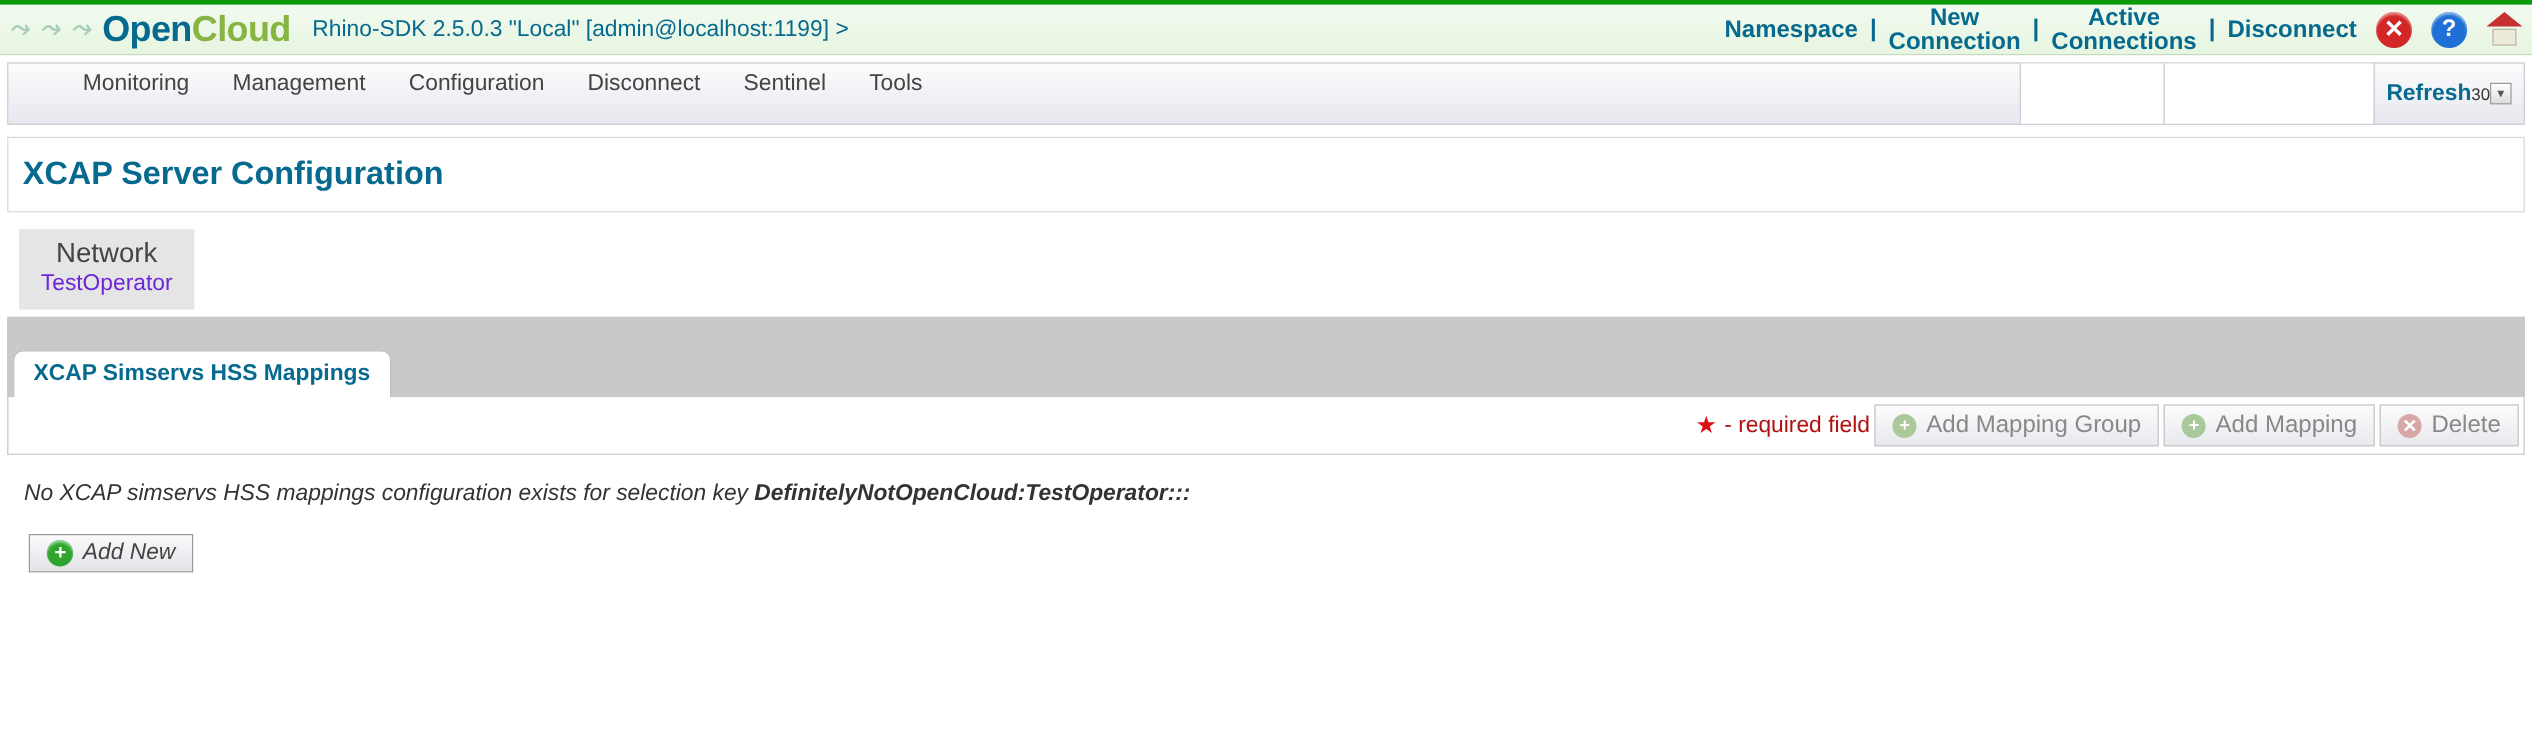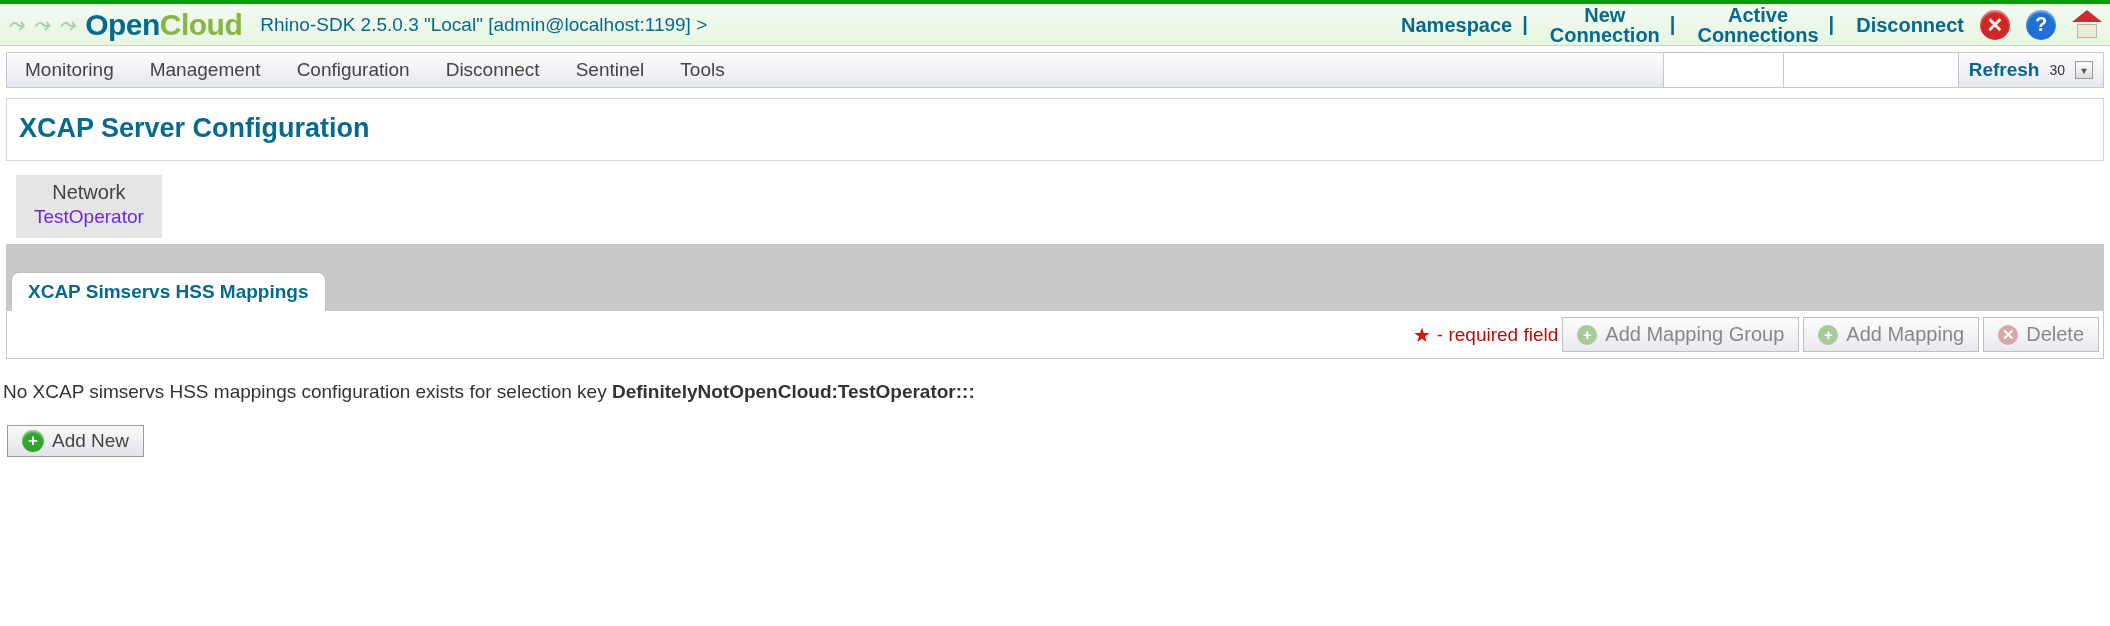--- a/index.html
+++ b/index.html
@@ -26,21 +26,21 @@
   .brand { font-size: 30px; font-weight: bold; letter-spacing: -0.5px; }
   .brand .o1 { color: #066a8f; }
   .brand .o2 { color: #86b543; }
   .rhino-status { color: #066a8f; font-size: 19px; margin-left: 10px; }
   .header-right {
     margin-left: auto;
     display: flex;
     align-items: center;
     gap: 10px;
   }
-  .hdr-link { color: #066a8f; font-size: 20px; font-weight: bold; text-align: center; line-height: 20px; margin-left: 12px; }
+  .hdr-link { color: #066a8f; font-size: 20px; font-weight: bold; text-align: center; line-height: 20px; }
   .pipe { color: #066a8f; font-size: 20px; font-weight: bold; }
   .icon-circle {
     width: 30px; height: 30px; border-radius: 50%;
     display: inline-flex; align-items: center; justify-content: center;
     font-weight: bold; font-size: 20px; color: #fff;
     margin-left: 6px;
   }
   .icon-red { background: #d32626; box-shadow: inset 0 2px 2px rgba(255,255,255,.5);}
   .icon-blue { background: #1e6fd6; box-shadow: inset 0 2px 2px rgba(255,255,255,.5);}
   .icon-home {
@@ -61,40 +61,41 @@
     position: absolute; bottom: 0; left: 5px;
     border: 1px solid #b9b6a0;
   }
 
   
   .menubar {
     display: flex;
     align-items: stretch;
     background: linear-gradient(#fcfcfd, #e6e8ee);
     border: 1px solid #c4c7d0;
-    height: 36px;
+    height: 52px;
     margin: 6px 6px 0 6px;
+    padding-left: 44px;
   }
   .menubar .menu-item {
     padding: 6px 18px;
     font-size: 19px;
     color: #444;
     border-right: 0;
     cursor: pointer;
   }
   .menubar .spacer { flex: 1; }
   .menubar .gap-cell { width: 120px; border-left: 1px solid #c4c7d0; background:#fff;}
   .menubar .search-cell { width: 175px; border-left: 1px solid #c4c7d0; background: #fff; }
   .menubar .refresh-cell {
     border-left: 1px solid #c4c7d0;
     padding: 4px 10px;
     color: #066a8f;
     font-size: 19px;
     font-weight: bold;
-    display: flex; align-items: center; gap: 10px;
+    display: flex; align-items: center; gap: 0;
   }
   .menubar .refresh-cell .num { color: #333; font-weight: normal; font-size:14px;}
   .spinner-btn {
     width: 18px; height: 18px; border: 1px solid #999;
     background: linear-gradient(#fff,#ddd);
     font-size: 10px; display:flex; align-items:center; justify-content:center;
     color:#555;
   }
 
   
@@ -116,21 +117,21 @@
     padding: 6px 0 0 10px;
     display:flex;
   }
   .selector-pill {
     background: #e5e5e5;
     border: 0;
     padding: 6px 18px 10px 18px;
     text-align: center;
     min-width: 140px;
   }
-  .selector-pill .l1 { color: #444; font-size: 20px; }
+  .selector-pill .l1 { color: #444; font-size: 23px; }
   .selector-pill .l2 { color: #6d28d9; font-size: 19px; margin-top: 2px; }
 
   
   .tabstrip {
     margin: 6px 6px 0 6px;
     background: #c9c9c9;
     border: 1px solid #c9c9c9;
     height: 67px;
     display: flex;
     align-items: flex-end;
@@ -171,21 +172,21 @@
     cursor: default;
   }
   .tool-btn .plus-ic, .tool-btn .x-ic {
     width: 20px; height: 20px; border-radius: 50%;
     display: inline-flex; align-items: center; justify-content: center;
     font-size: 15px; color: #fff; font-weight: bold;
   }
   .plus-ic { background: #a9c99b; }
   .x-ic   { background: #d8a8a8; }
 
-  .content-body { padding: 22px 10px 20px 3px; font-size: 19px; }
+  .content-body { padding: 22px 10px 20px 20px; font-size: 19px; font-style: italic; }
   .content-body p { margin-bottom: 22px; }
   .content-body .sel-key { font-weight: bold; }
 
   .addnew-btn {
     display: inline-flex;
     align-items: center;
     gap: 8px;
     border: 1px solid #9a9a9a;
     background: linear-gradient(#fafafb, #e2e3e8);
     padding: 4px 14px;

